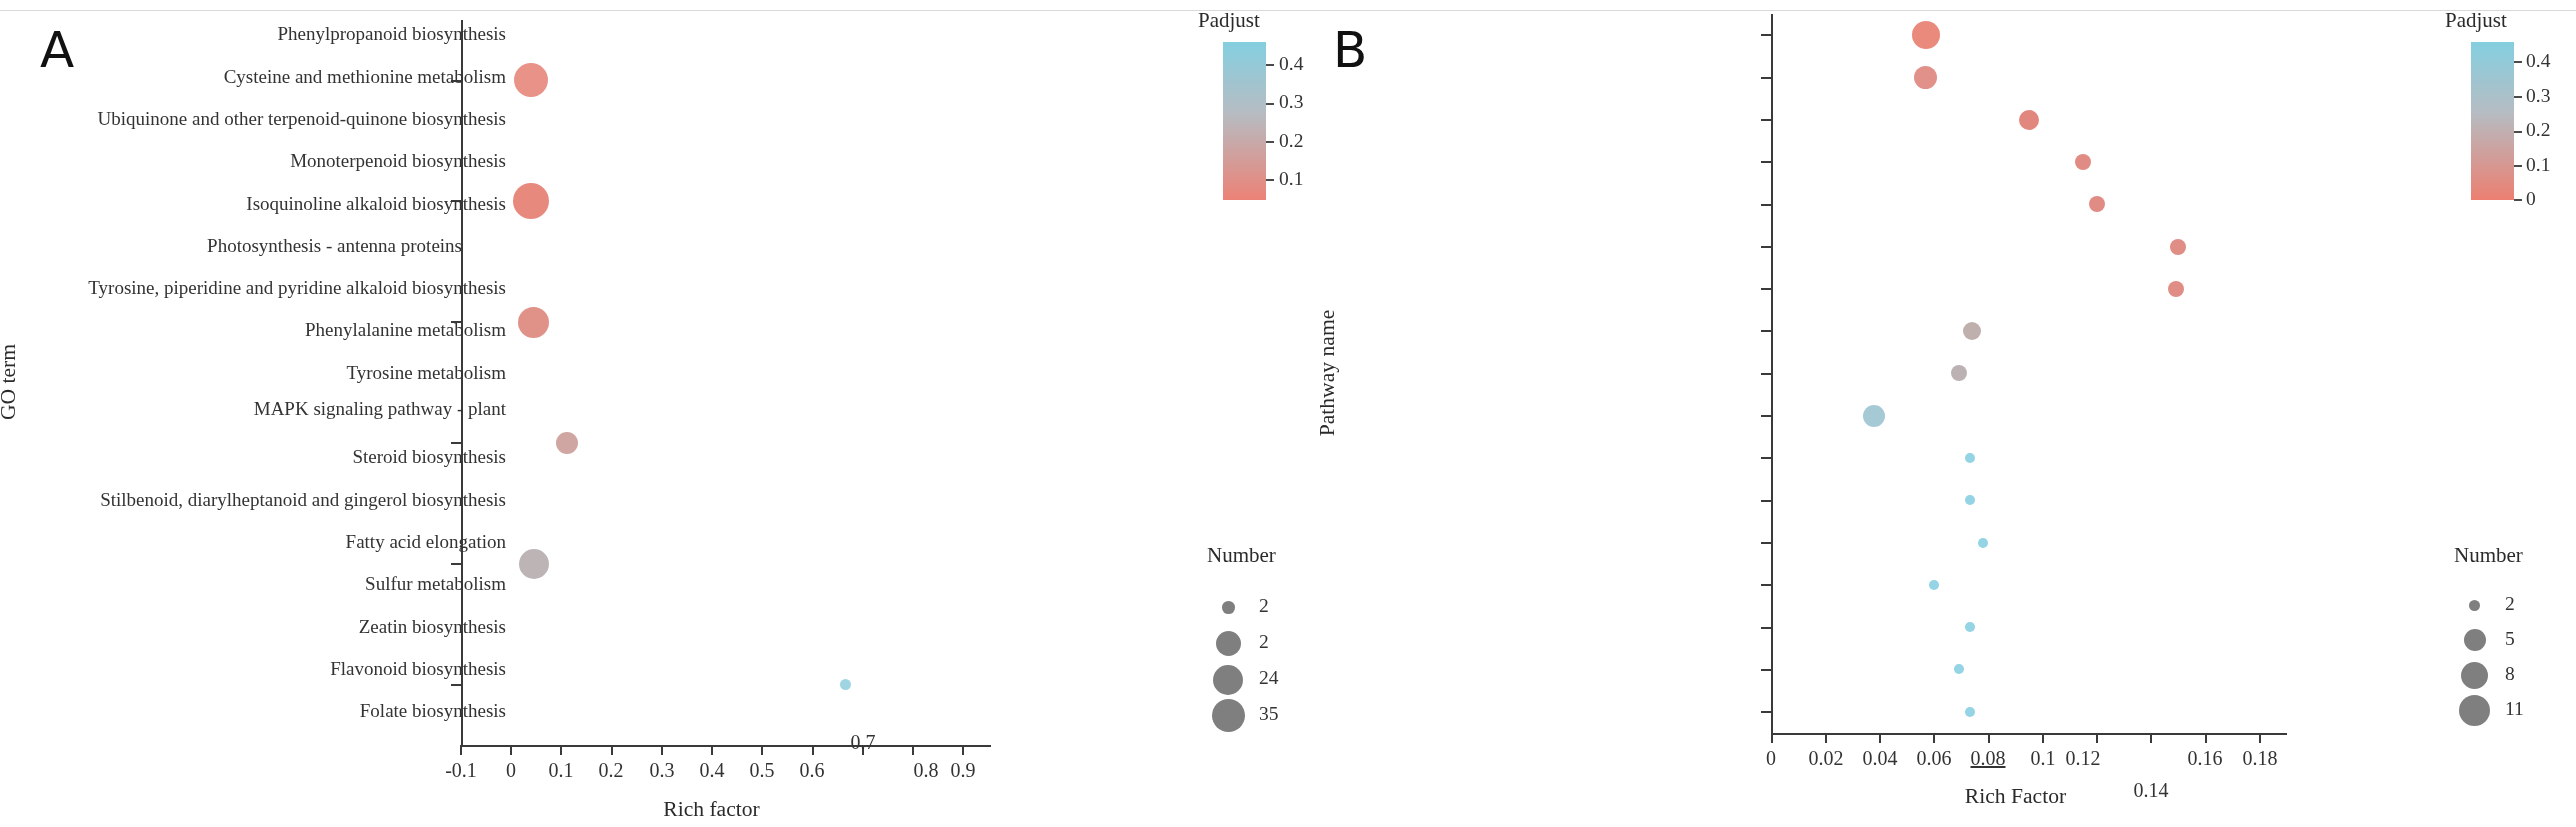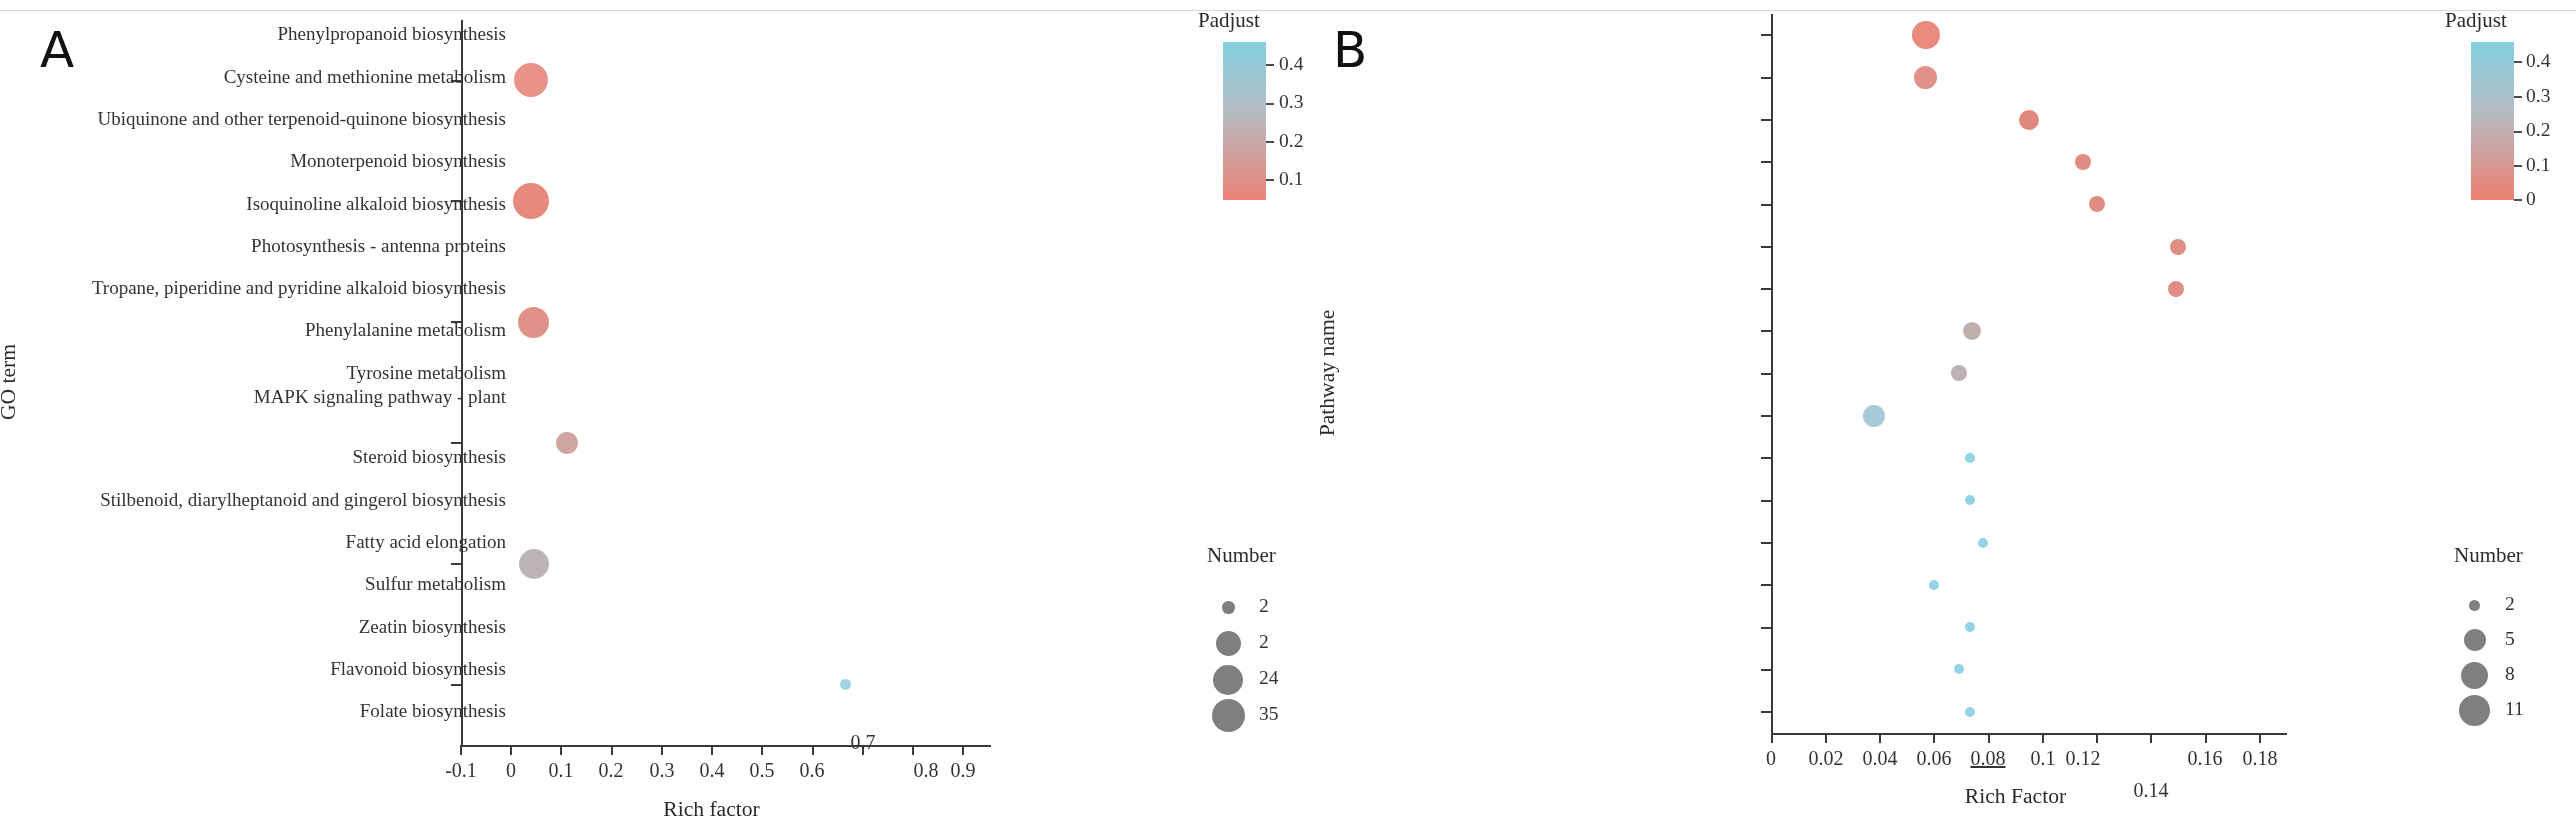--- a/index.html
+++ b/index.html
@@ -104,29 +104,29 @@
         <div class="ylab" style="right:820px;top:24.4px;">Phenylpropanoid biosynthesis</div>
         <div class="tick-v" style="left:435px;top:77px;"></div>
         <div class="ylab" style="right:820px;top:67px;">Cysteine and methionine metabolism</div>
         <div class="tick-v" style="left:435px;top:119px;"></div>
         <div class="ylab" style="right:820px;top:109px;">Ubiquinone and other terpenoid-quinone biosynthesis</div>
         <div class="tick-v" style="left:435px;top:161px;"></div>
         <div class="ylab" style="right:820px;top:151px;">Monoterpenoid biosynthesis</div>
         <div class="tick-v" style="left:435px;top:204px;"></div>
         <div class="ylab" style="right:820px;top:194px;">Isoquinoline alkaloid biosynthesis</div>
         <div class="tick-v" style="left:435px;top:246px;"></div>
-        <div class="ylab" style="right:820px;top:236px;">Photosynthesis - antenna proteins</div>
+        <div class="ylab" style="right:864px;top:236px;">Photosynthesis - antenna proteins</div>
         <div class="tick-v" style="left:435px;top:288px;"></div>
-        <div class="ylab" style="right:820px;top:278px;">Tropane, piperidine and pyridine alkaloid biosynthesis</div>
+        <div class="ylab" style="right:820px;top:278px;">Tyrosine, piperidine and pyridine alkaloid biosynthesis</div>
         <div class="tick-v" style="left:435px;top:330px;"></div>
         <div class="ylab" style="right:820px;top:320px;">Phenylalanine metabolism</div>
         <div class="tick-v" style="left:435px;top:373px;"></div>
         <div class="ylab" style="right:820px;top:363px;">Tyrosine metabolism</div>
         <div class="tick-v" style="left:435px;top:415px;"></div>
-        <div class="ylab" style="right:820px;top:387px;">MAPK signaling pathway - plant</div>
+        <div class="ylab" style="right:820px;top:399px;">MAPK signaling pathway - plant</div>
         <div class="tick-v" style="left:435px;top:457px;"></div>
         <div class="ylab" style="right:820px;top:447px;">Steroid biosynthesis</div>
         <div class="tick-v" style="left:435px;top:500px;"></div>
         <div class="ylab" style="right:820px;top:490px;">Stilbenoid, diarylheptanoid and gingerol biosynthesis</div>
         <div class="tick-v" style="left:435px;top:542px;"></div>
         <div class="ylab" style="right:820px;top:532px;">Fatty acid elongation</div>
         <div class="tick-v" style="left:435px;top:584px;"></div>
         <div class="ylab" style="right:820px;top:574px;">Sulfur metabolism</div>
         <div class="tick-v" style="left:435px;top:627px;"></div>
         <div class="ylab" style="right:820px;top:617px;">Zeatin biosynthesis</div>

